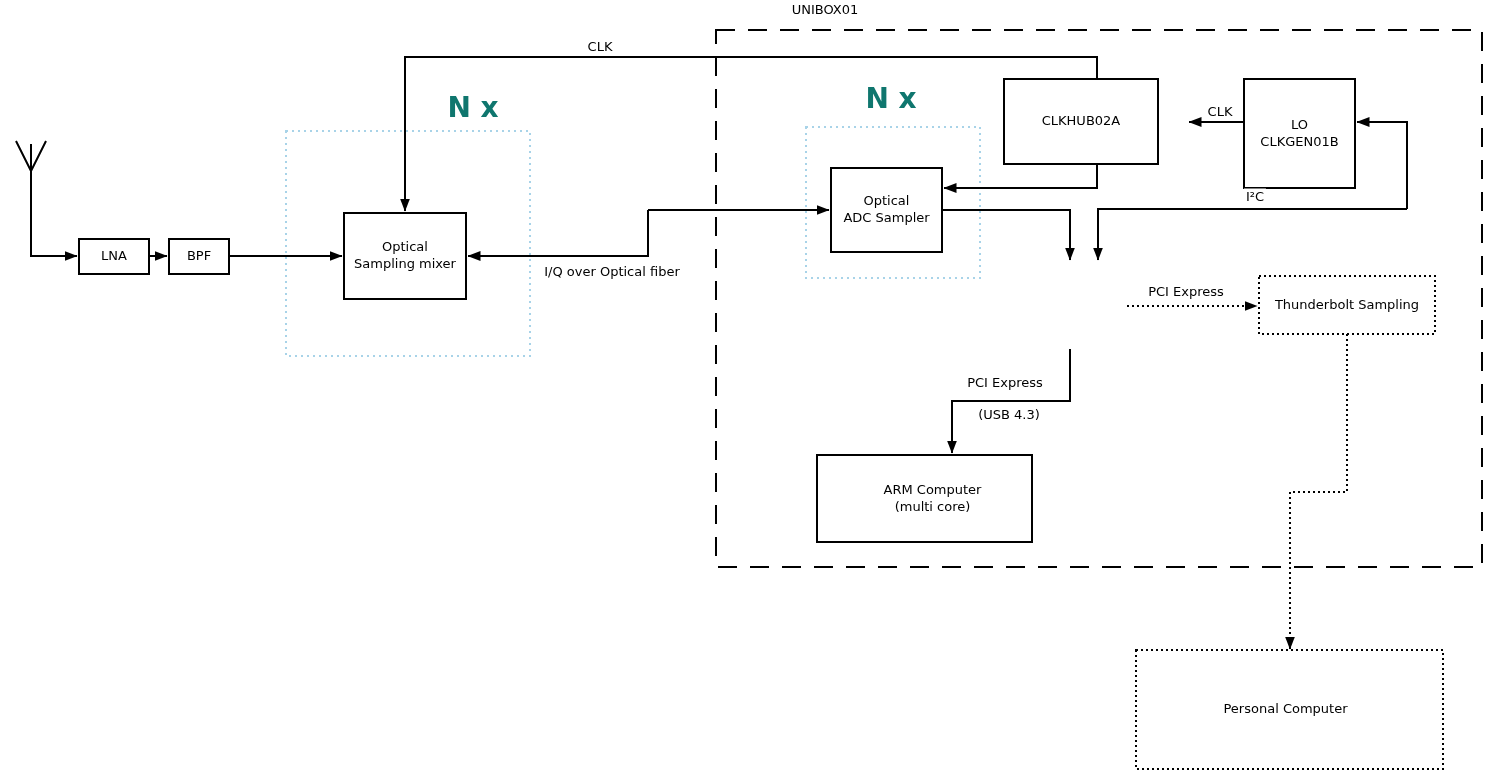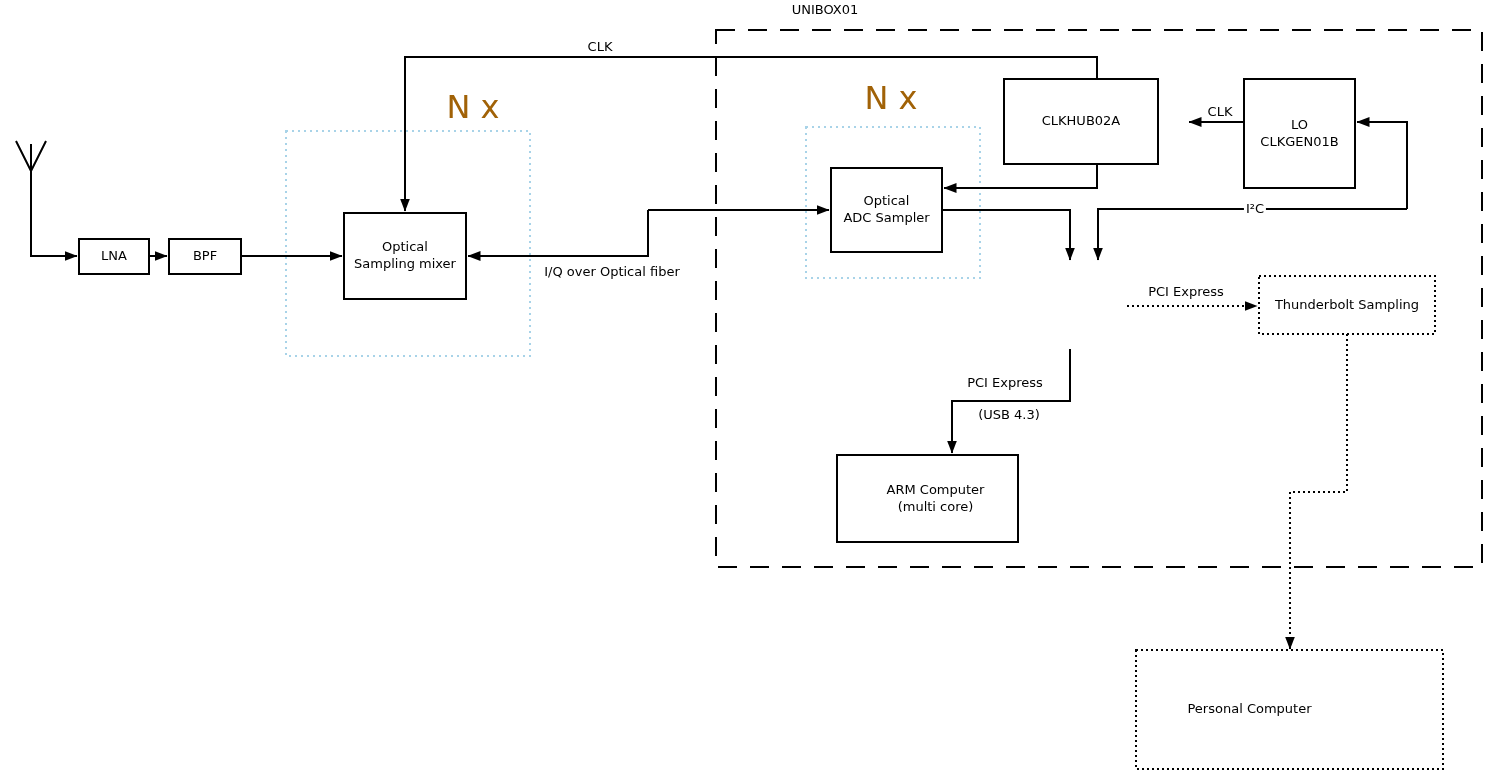--- a/index.html
+++ b/index.html
@@ -18,21 +18,21 @@
   .ghostbox{ 
     position:absolute;box-sizing:border-box;background:transparent;
     display:flex;align-items:center;justify-content:center;text-align:center;
     font-size:13px;line-height:1.3;white-space:pre-line;
   }
   .lbl{
     position:absolute;transform:translate(-50%,-50%);
     font-size:13px;white-space:nowrap;background:#fff;padding:0 2px;
   }
   .nx{
-    font-size:32px;color:#a16207;background:transparent;
+    font-size:28px;color:#0f766e;background:transparent;font-weight:bold;
   }
 </style>
 </head>
 <body>
 
 <div class="canvas">
 
   <svg width="1485" height="771" viewBox="0 0 1485 771">
     <defs>
       <marker id="arr" viewBox="0 0 13 10" refX="12.5" refY="5" markerWidth="13" markerHeight="10" orient="auto" markerUnits="userSpaceOnUse">
@@ -71,35 +71,35 @@
     <path d="M1070,349 V401 H952 V453" fill="none" stroke="#000" stroke-width="2" marker-end="url(#arr)"></path>
 
     <path d="M1347,334 V492 H1290 V649" fill="none" stroke="#000" stroke-width="2" stroke-dasharray="2,3" marker-end="url(#arr)"></path>
   </svg>
 
   <div class="lbl" style="left:825px;top:9px;">UNIBOX01</div>
   <div class="lbl nx" style="left:473px;top:107px;">N x</div>
   <div class="lbl nx" style="left:891px;top:98px;">N x</div>
 
   <div class="node" style="left:78px;top:238px;width:72px;height:37px;">LNA</div>
-  <div class="node" style="left:168px;top:238px;width:74px;height:37px;">BPF</div>
+  <div class="node" style="left:168px;top:238px;width:62px;height:37px;">BPF</div>
   <div class="node" style="left:343px;top:212px;width:124px;height:88px;">Optical
 Sampling mixer</div>
   <div class="node" style="left:830px;top:167px;width:113px;height:86px;">Optical
 ADC Sampler</div>
   <div class="node" style="left:1003px;top:78px;width:156px;height:87px;">CLKHUB02A</div>
   <div class="node" style="left:1243px;top:78px;width:113px;height:111px;">LO
 CLKGEN01B</div>
-  <div class="node" style="left:836px;top:454px;width:183px;height:89px;padding-left:16px;">ARM Computer
+  <div class="node" style="left:816px;top:454px;width:217px;height:89px;padding-left:16px;">ARM Computer
 (multi core)</div>
 
   <div class="ghostbox" style="left:1259px;top:276px;width:176px;height:58px;">Thunderbolt Sampling</div>
-  <div class="ghostbox" style="left:1096px;top:650px;width:307px;height:119px;">Personal Computer</div>
+  <div class="ghostbox" style="left:1132px;top:650px;width:307px;height:119px;">Personal Computer</div>
 
   <div class="lbl" style="left:600px;top:46px;">CLK</div>
   <div class="lbl" style="left:1220px;top:111px;">CLK</div>
   <div class="lbl" style="left:612px;top:271px;">I/Q over Optical fiber</div>
-  <div class="lbl" style="left:1255px;top:208px;">I²C</div>
+  <div class="lbl" style="left:1255px;top:196px;">I²C</div>
   <div class="lbl" style="left:1186px;top:291px;">PCI Express</div>
   <div class="lbl" style="left:1005px;top:382px;">PCI Express</div>
   <div class="lbl" style="left:1009px;top:414px;">(USB 4.3)</div>
 
 </div>
 
 </body></html>

